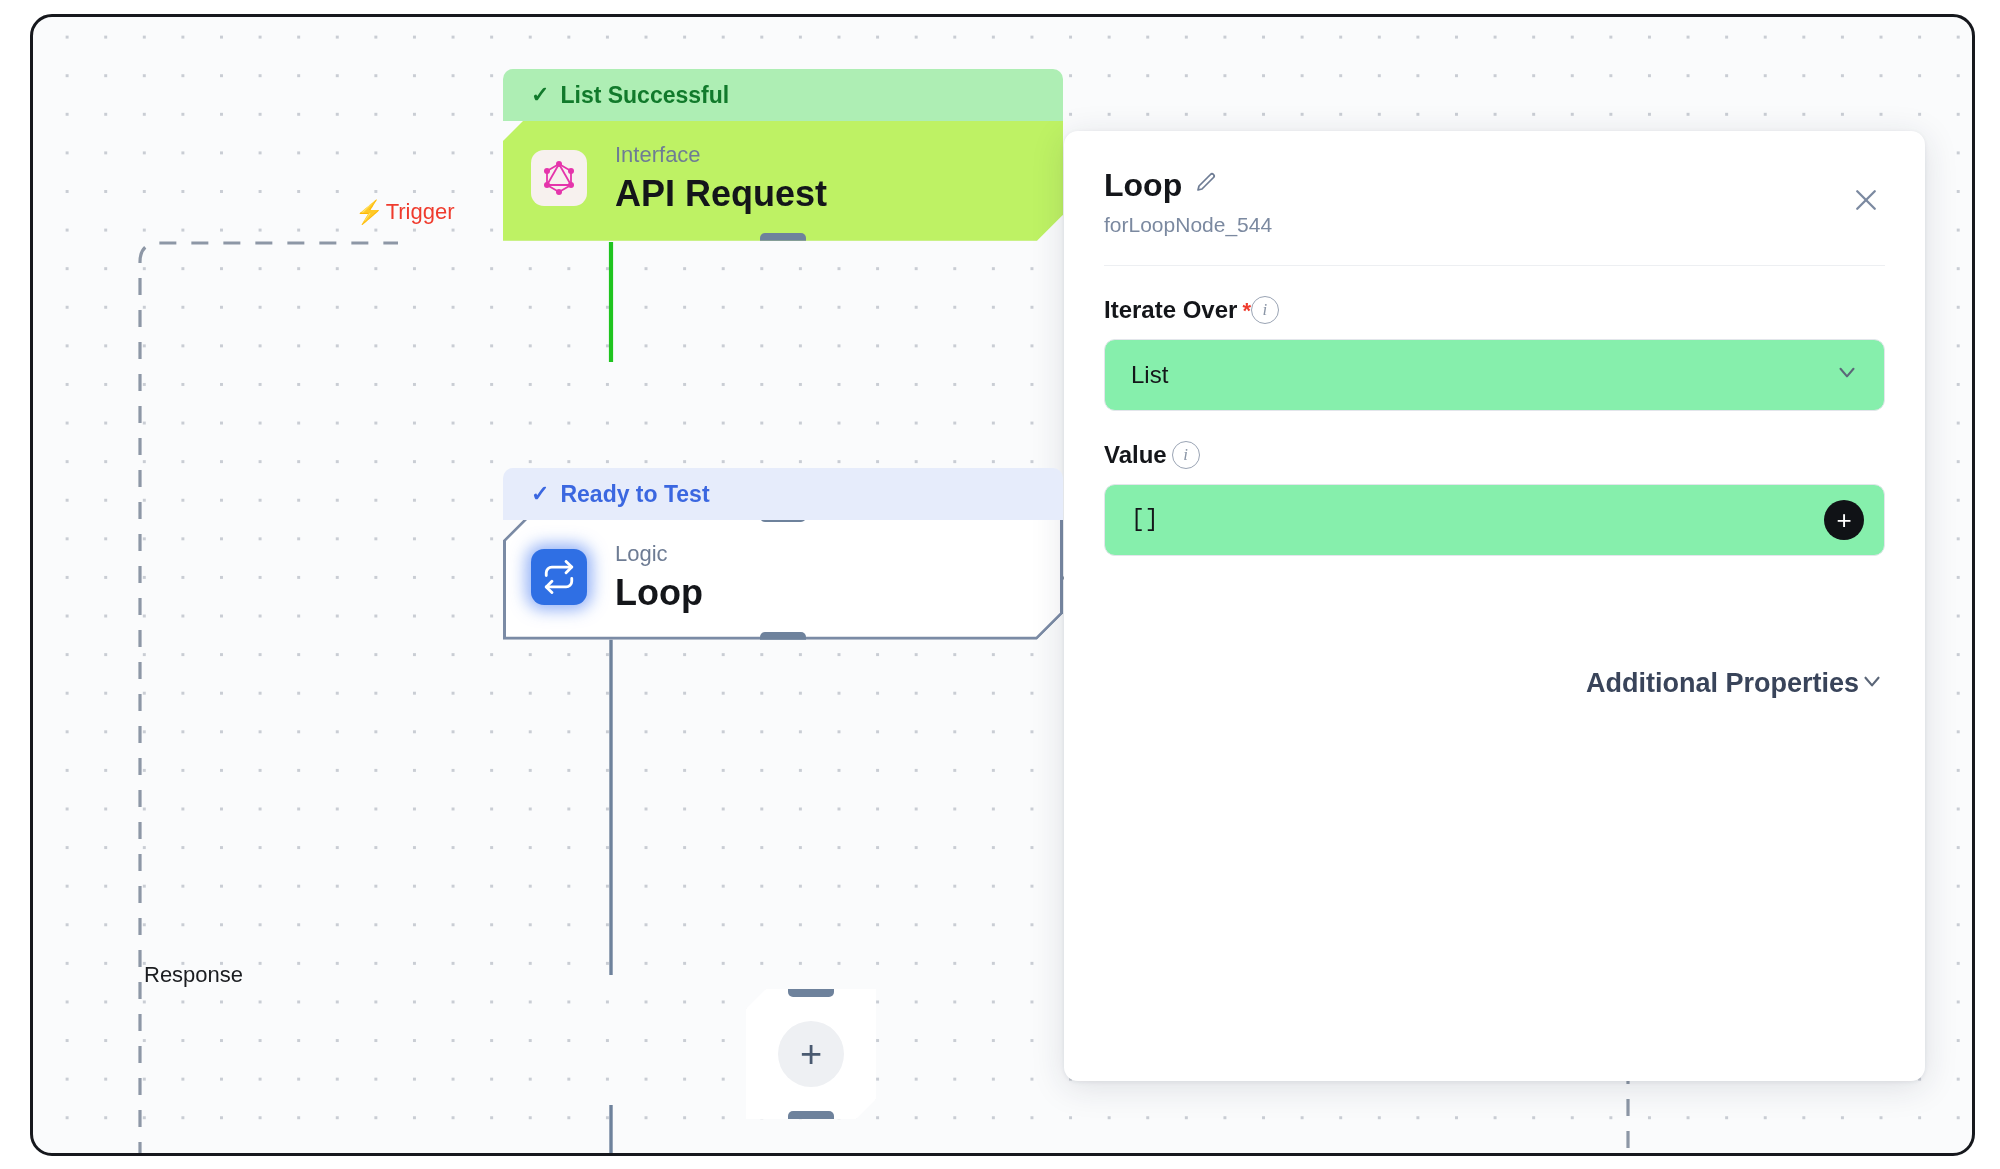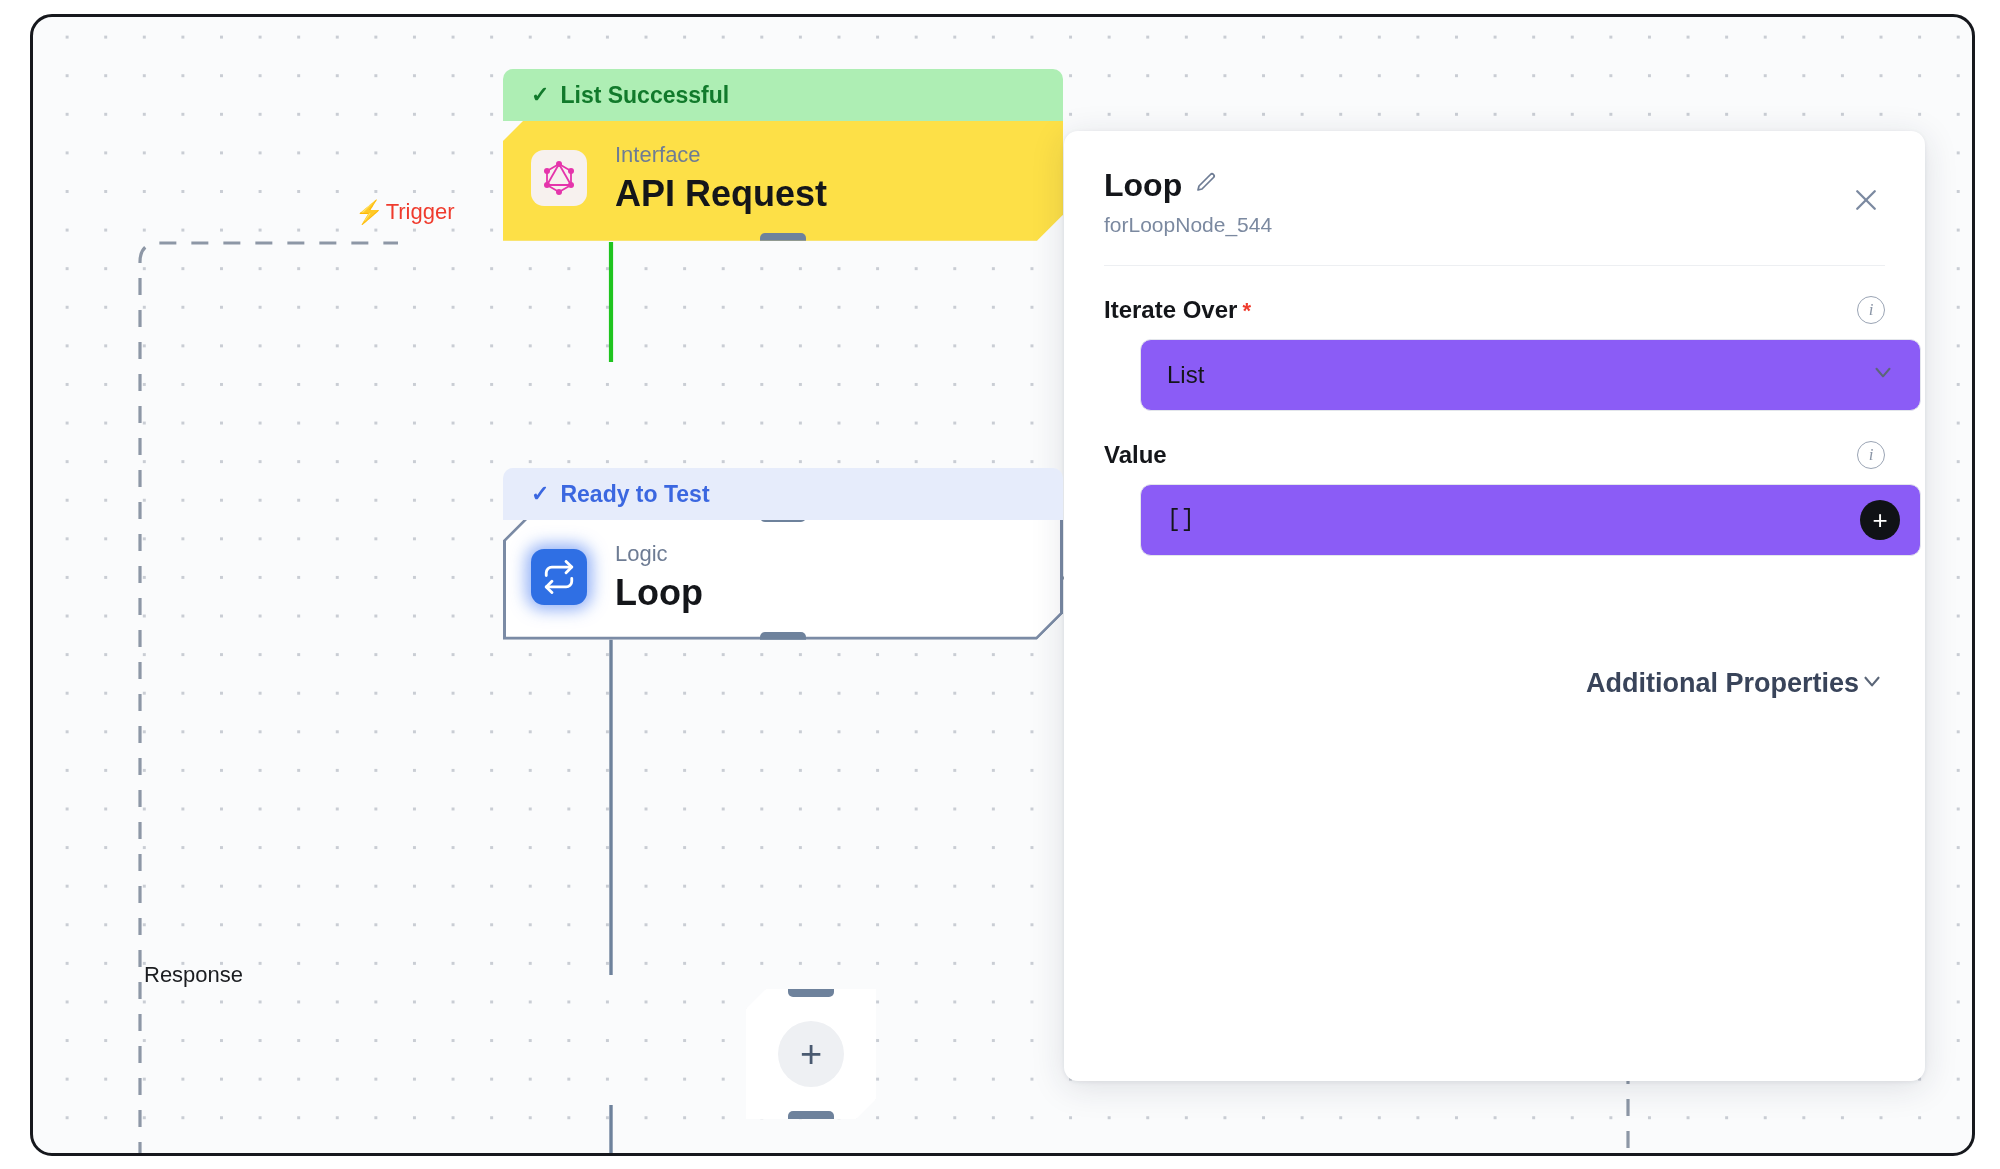--- a/index.html
+++ b/index.html
@@ -92,21 +92,21 @@
     position: relative;
     z-index: 1;
   }
   .status-success { background: #aeeeb4; color: #117a2b; }
   .status-ready   { background: #e6ecfb; color: #3b67e0; }
   .node-status .check { font-size: 22px; font-weight: 700; }
 
   .node-body {
     position: relative;
     width: 560px;
-    background: #fde047;
+    background: #bef264;
     display: flex;
     align-items: center;
     gap: 28px;
     padding: 26px 28px;
     -webkit-clip-path: polygon(26px 0, 100% 0, 100% calc(100% - 26px), calc(100% - 26px) 100%, 0 100%, 0 26px);
     clip-path: polygon(26px 0, 100% 0, 100% calc(100% - 26px), calc(100% - 26px) 100%, 0 100%, 0 26px);
   }
   .node-body.plain {
     box-shadow: 0 2px 10px rgba(25,35,60,.10);
   }
@@ -256,23 +256,21 @@
     display: flex;
     align-items: center;
     justify-content: center;
     cursor: pointer;
   }
 
   .field { margin-top: 30px; }
   .field-label-row {
     display: flex;
     align-items: center;
-    justify-content: space-between;
     margin-bottom: 15px;
-    gap: 12px;
   }
   .field-label {
     font-size: 24px;
     font-weight: 700;
     color: #14161a;
     display: flex;
     align-items: baseline;
     gap: 5px;
   }
   .req { color: #ef3b2d; font-size: 22px; }
@@ -290,28 +288,27 @@
     line-height: 1;
     cursor: pointer;
   }
 
   .control {
     position: relative;
     width: 100%;
     height: 72px;
     border: 1.5px solid #e3e6eb;
     border-radius: 11px;
-    background: #8b5cf6;
+    background: #86efac;
     display: flex;
     align-items: center;
     padding: 0 26px;
     font-size: 24px;
     color: #14161a;
     cursor: pointer;
-    margin-left: 36px;
   }
   .chevron {
     position: absolute;
     right: 24px;
     top: 50%;
     transform: translateY(-50%);
   }
   .value-add {
     position: absolute;
     right: 20px;

